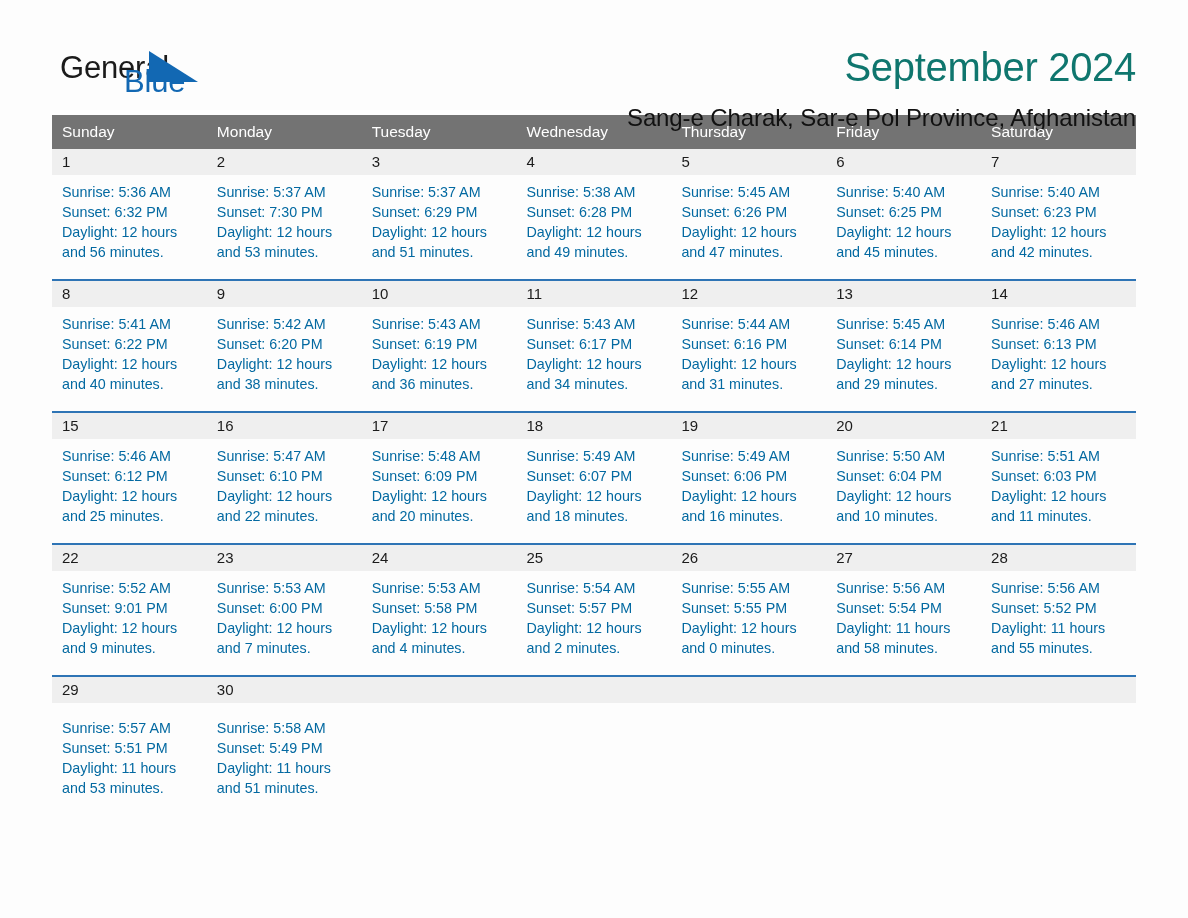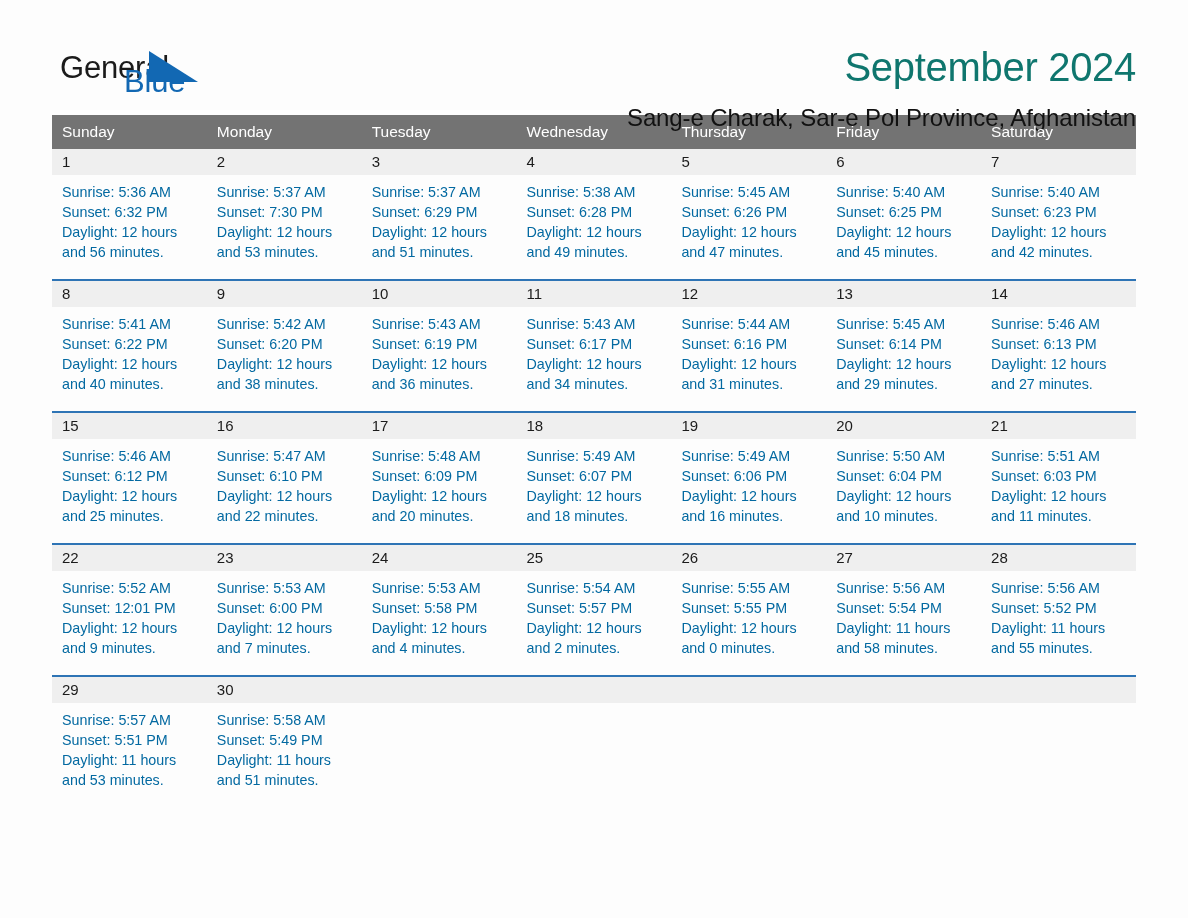--- a/index.html
+++ b/index.html
@@ -127,21 +127,21 @@
   .dayinfo {
     padding: 7px 10px 14px 10px;
     font-size: 14.3px;
     line-height: 20px;
     color: #0369a1;
     min-height: 104px;
   }
   .dayinfo div { white-space: nowrap; }
   .daycell.empty .dayinfo { min-height: 104px; }
 
-  .lastweek .dayinfo { min-height: 106px; }
+  .lastweek .dayinfo { min-height: 106px; margin-top: 8px; }
 </style>
 </head>
 <body>
 
 <div class="page">
 
   <div class="header">
 
     <div class="logo">
       <span class="logo-general">General</span>
@@ -364,21 +364,21 @@
               <div>Daylight: 12 hours</div>
               <div>and 11 minutes.</div>
             </div>
           </td>
         </tr>
         <tr>
           <td class="daycell">
             <div class="daynum">22</div>
             <div class="dayinfo">
               <div>Sunrise: 5:52 AM</div>
-              <div>Sunset: 12:01 PM</div>
+              <div>Sunset: 9:01 PM</div>
               <div>Daylight: 12 hours</div>
               <div>and 9 minutes.</div>
             </div>
           </td>
           <td class="daycell">
             <div class="daynum">23</div>
             <div class="dayinfo">
               <div>Sunrise: 5:53 AM</div>
               <div>Sunset: 6:00 PM</div>
               <div>Daylight: 12 hours</div>

